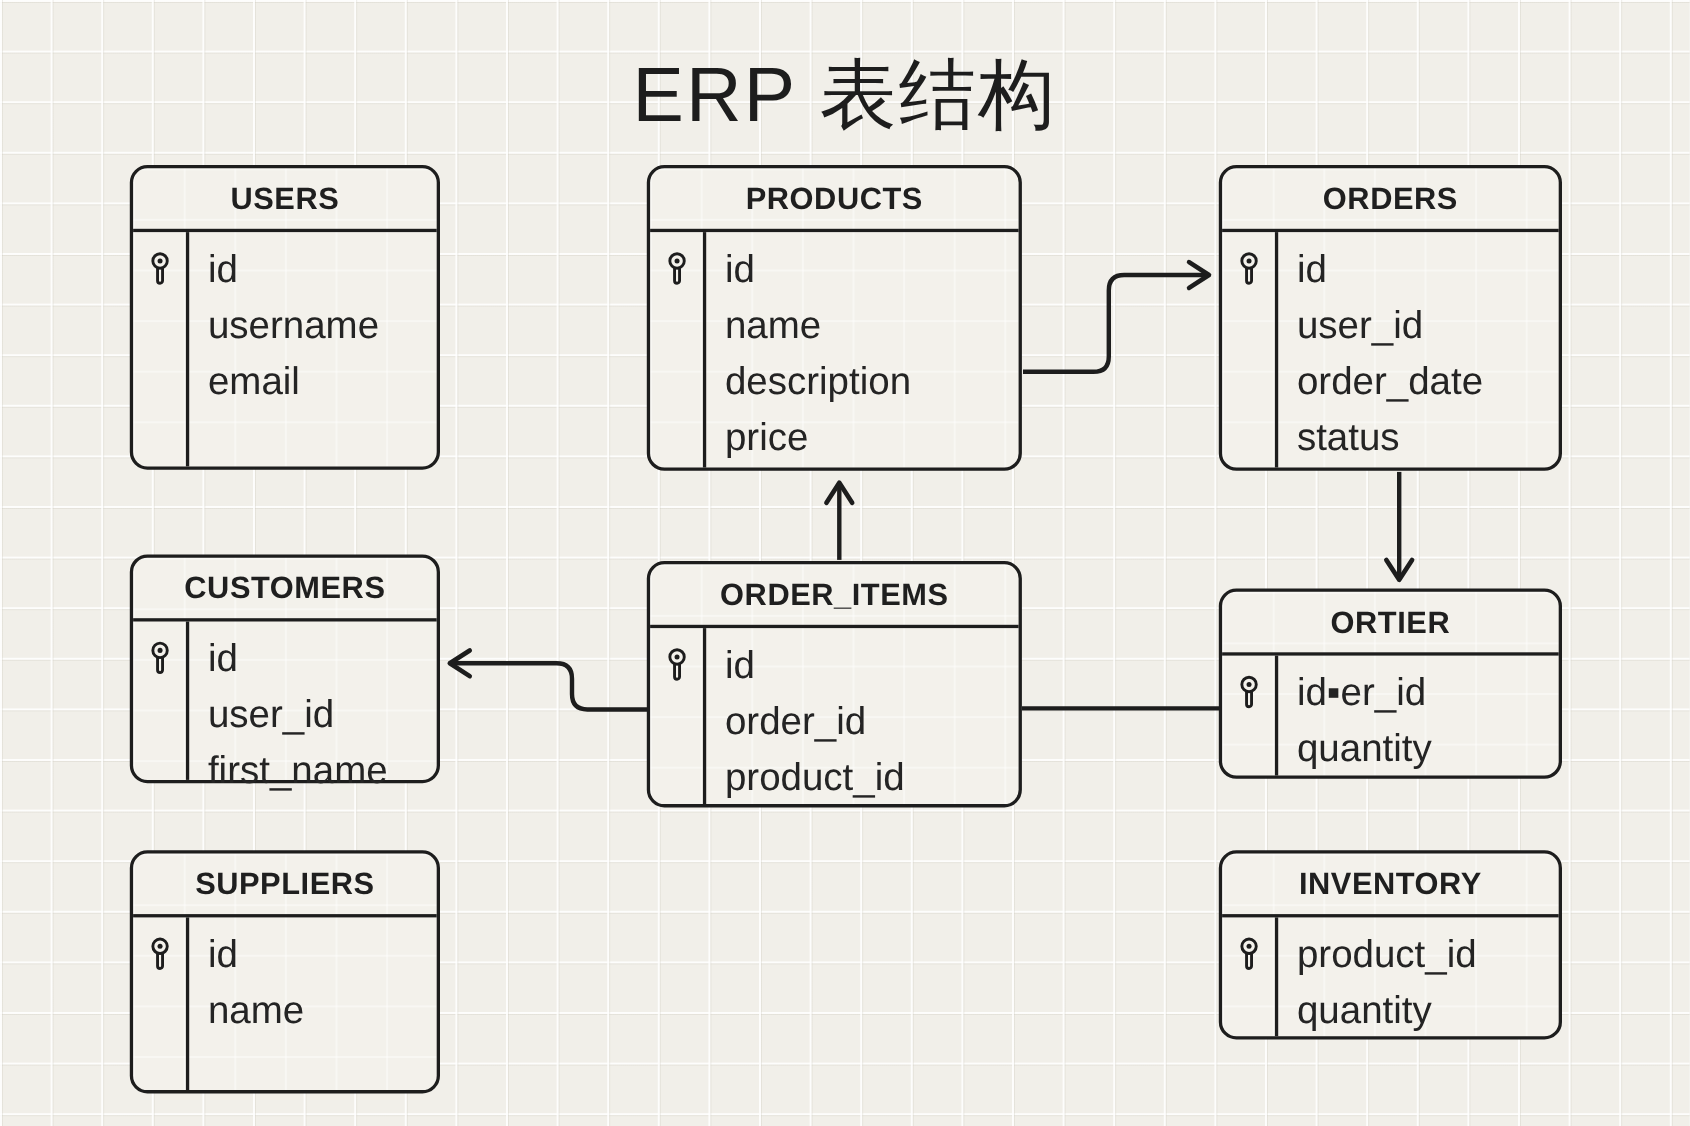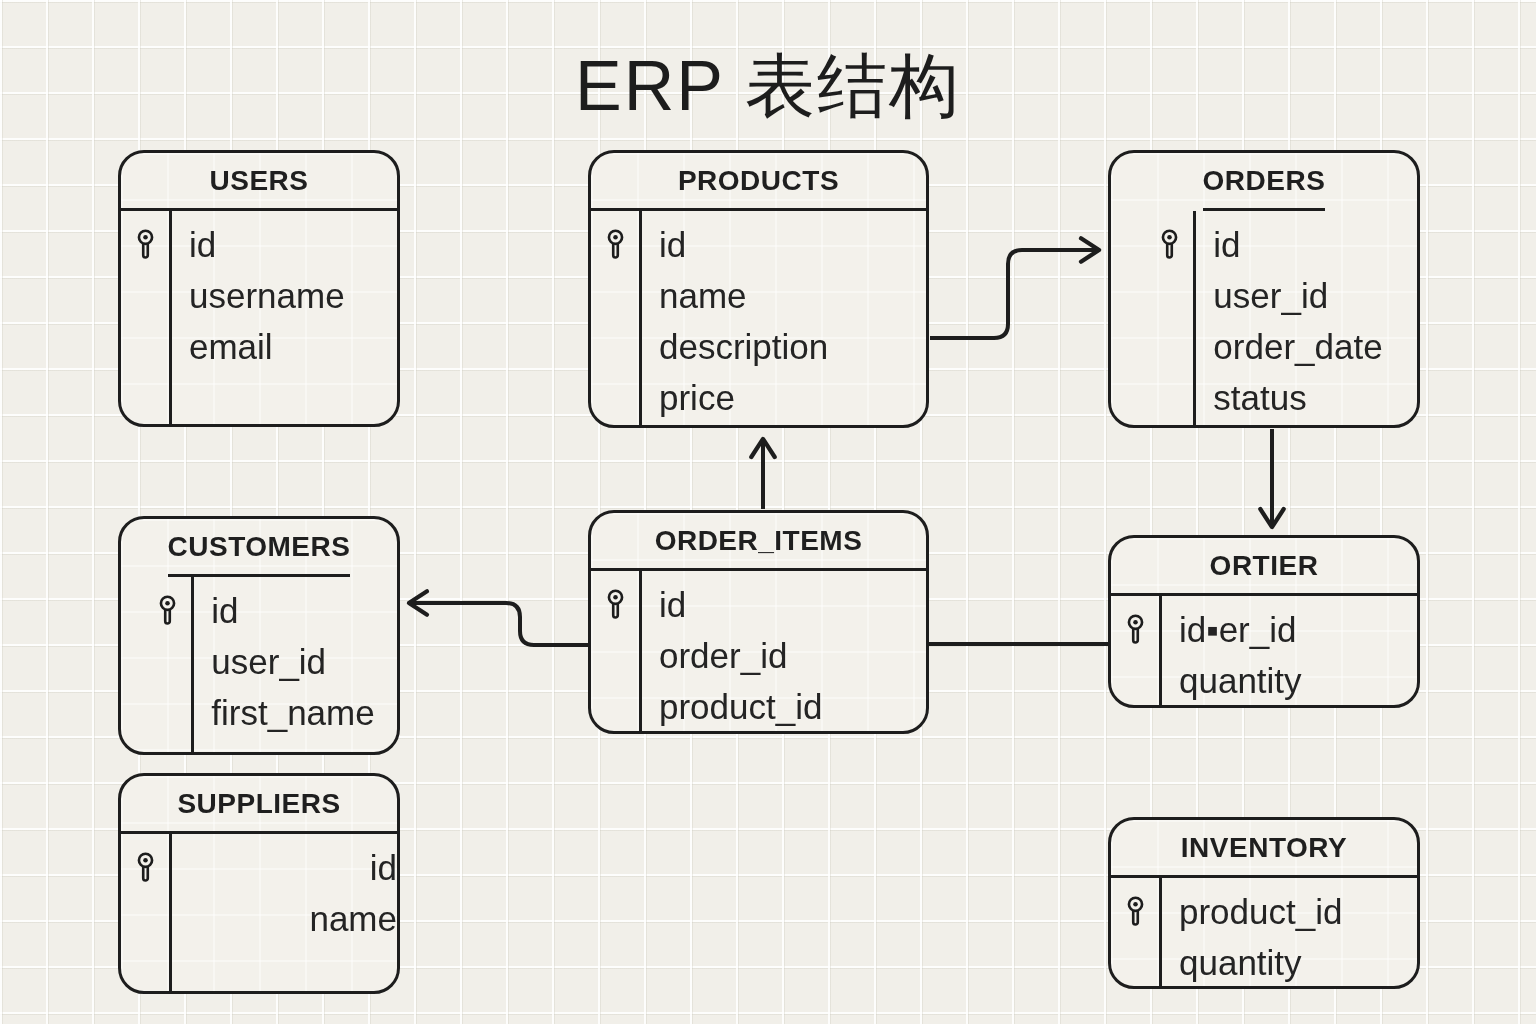--- a/index.html
+++ b/index.html
@@ -22,21 +22,21 @@
     color:#1d1d1d;
   }
   .table{
     position:absolute;
     background:#f3f1eb;
     background-image:
       linear-gradient(to right, rgba(255,255,255,.4) 0 2px, transparent 2px),
       linear-gradient(to bottom, rgba(255,255,255,.4) 0 2px, transparent 2px);
     background-size:46px 46px;
     border:3.5px solid #1d1d1d;
-    border-radius:26px;
+    border-radius:16px;
     box-sizing:border-box;
     display:flex;flex-direction:column;
   }
   .table-header{
     flex:0 0 55px;
     display:flex;align-items:center;justify-content:center;
     font-size:28px;font-weight:700;color:#1f1f1f;
     border-bottom:3px solid #1d1d1d;
     letter-spacing:.5px;
   }
@@ -106,39 +106,39 @@
         </svg>
       </div>
       <div class="fields">
             <div class="field">id</div>
             <div class="field">name</div>
             <div class="field">description</div>
             <div class="field">price</div>
           </div>
     </div>
   </div>
-      <div class="table" style="left: 1108px; top: 150px; width: 312px; height: 278px; align-items: center;">
+      <div class="table" style="left: 1108px; top: 150px; width: 312px; height: 278px;">
     <div class="table-header">ORDERS</div>
     <div class="table-body">
       <div class="key-col">
         <svg class="key-icon" viewBox="0 0 24 40" xmlns="http://www.w3.org/2000/svg">
           <circle cx="12" cy="10" r="7.5" fill="none" stroke="#1d1d1d" stroke-width="3"></circle>
           <circle cx="12" cy="10" r="2.6" fill="#1d1d1d"></circle>
           <path d="M9.4,17 L9.4,30.5 A2.6,2.6 0 0 0 14.6,30.5 L14.6,17" fill="none" stroke="#1d1d1d" stroke-width="3" stroke-linejoin="round"></path>
         </svg>
       </div>
       <div class="fields">
             <div class="field">id</div>
             <div class="field">user_id</div>
             <div class="field">order_date</div>
             <div class="field">status</div>
           </div>
     </div>
   </div>
-      <div class="table" style="left: 118px; top: 516px; width: 282px; height: 239px; align-items: center;">
+      <div class="table" style="left: 118px; top: 504px; width: 282px; height: 208px;">
     <div class="table-header">CUSTOMERS</div>
     <div class="table-body">
       <div class="key-col">
         <svg class="key-icon" viewBox="0 0 24 40" xmlns="http://www.w3.org/2000/svg">
           <circle cx="12" cy="10" r="7.5" fill="none" stroke="#1d1d1d" stroke-width="3"></circle>
           <circle cx="12" cy="10" r="2.6" fill="#1d1d1d"></circle>
           <path d="M9.4,17 L9.4,30.5 A2.6,2.6 0 0 0 14.6,30.5 L14.6,17" fill="none" stroke="#1d1d1d" stroke-width="3" stroke-linejoin="round"></path>
         </svg>
       </div>
       <div class="fields">
@@ -174,37 +174,37 @@
           <circle cx="12" cy="10" r="2.6" fill="#1d1d1d"></circle>
           <path d="M9.4,17 L9.4,30.5 A2.6,2.6 0 0 0 14.6,30.5 L14.6,17" fill="none" stroke="#1d1d1d" stroke-width="3" stroke-linejoin="round"></path>
         </svg>
       </div>
       <div class="fields">
             <div class="field">id▪er_id</div>
             <div class="field">quantity</div>
           </div>
     </div>
   </div>
-      <div class="table" style="left: 1108px; top: 817px; width: 312px; height: 172px;">
+      <div class="table" style="left: 1108px; top: 773px; width: 312px; height: 172px;">
     <div class="table-header">INVENTORY</div>
     <div class="table-body">
       <div class="key-col">
         <svg class="key-icon" viewBox="0 0 24 40" xmlns="http://www.w3.org/2000/svg">
           <circle cx="12" cy="10" r="7.5" fill="none" stroke="#1d1d1d" stroke-width="3"></circle>
           <circle cx="12" cy="10" r="2.6" fill="#1d1d1d"></circle>
           <path d="M9.4,17 L9.4,30.5 A2.6,2.6 0 0 0 14.6,30.5 L14.6,17" fill="none" stroke="#1d1d1d" stroke-width="3" stroke-linejoin="round"></path>
         </svg>
       </div>
       <div class="fields">
             <div class="field">product_id</div>
             <div class="field">quantity</div>
           </div>
     </div>
   </div>
-      <div class="table" style="left: 118px; top: 773px; width: 282px; height: 221px; text-align: right;">
+      <div class="table" style="left: 118px; top: 773px; width: 282px; height: 221px;">
     <div class="table-header">SUPPLIERS</div>
     <div class="table-body">
       <div class="key-col">
         <svg class="key-icon" viewBox="0 0 24 40" xmlns="http://www.w3.org/2000/svg">
           <circle cx="12" cy="10" r="7.5" fill="none" stroke="#1d1d1d" stroke-width="3"></circle>
           <circle cx="12" cy="10" r="2.6" fill="#1d1d1d"></circle>
           <path d="M9.4,17 L9.4,30.5 A2.6,2.6 0 0 0 14.6,30.5 L14.6,17" fill="none" stroke="#1d1d1d" stroke-width="3" stroke-linejoin="round"></path>
         </svg>
       </div>
       <div class="fields">

